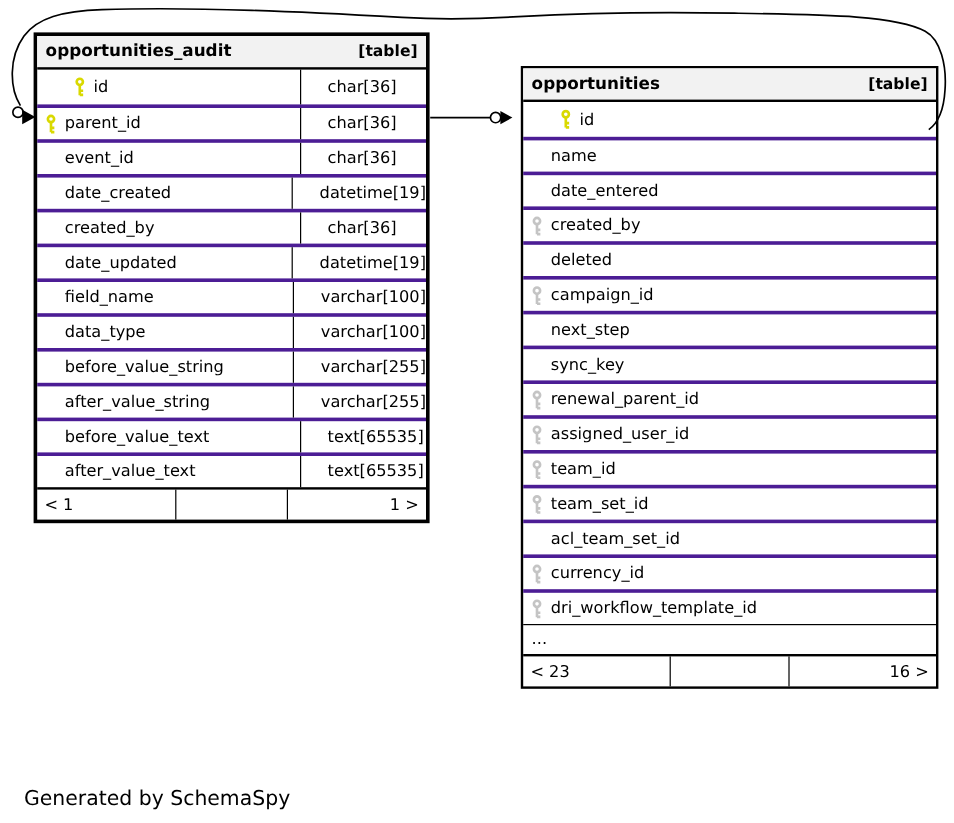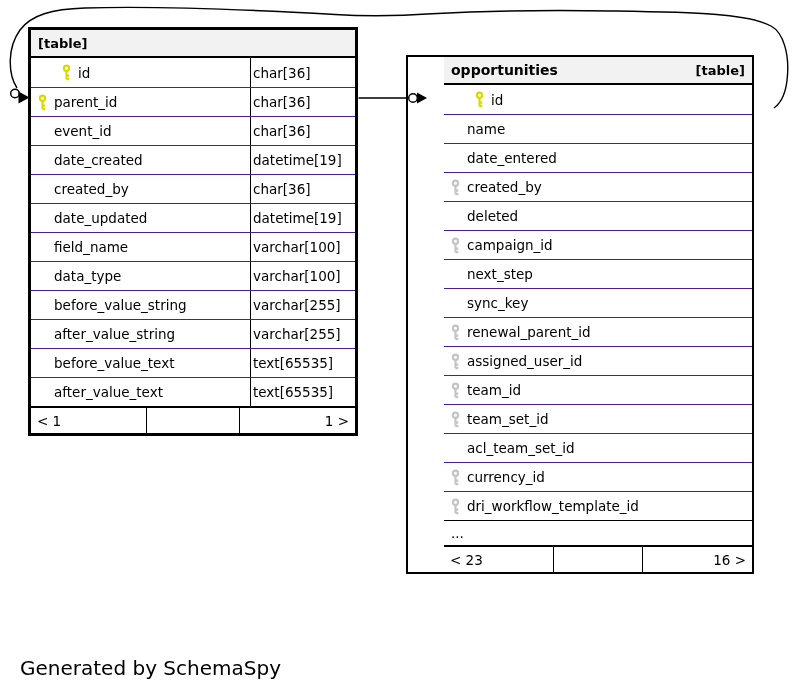--- a/index.html
+++ b/index.html
@@ -7,55 +7,55 @@
     width:795px; height:686px; position:relative;
     background:#ffffff; overflow:hidden;
     font-family:"DejaVu Sans","Liberation Sans",sans-serif;
     color:#000;
   }
   .dbtable {
     position:absolute; background:#fff;
     border:3px solid #000; box-sizing:border-box;
   }
   #table0 { left:28px; top:27px;  width:330px; }
-  #table1 { left:406px; top:55px; width:348px; border-width:2px;padding-left:36px; }
+  #table1 { left:434px; top:55px; width:348px; border-width:2px; }
   .thead {
     background:#f2f2f2; height:26px;
     display:flex; align-items:center; justify-content:space-between;
     padding:0 7px; border-bottom:2px solid #000;
   }
   .tname { font-weight:bold; font-size:14px; letter-spacing:0; }
   .badge { font-size:13px; font-weight:bold; }
   .row {
     height:29px; display:flex; align-items:center;
-    border-top:1px solid #4c1d95; box-sizing:border-box; font-size:13.5px;
+    border-top:3px solid #4c1d95; box-sizing:border-box; font-size:13.5px;
   }
   .rows .row:first-child { border-top:none;margin-left:24px; }
   .keycell { flex:0 0 23px; display:flex; justify-content:center; align-items:center; }
   .colname { flex:1 1 auto; white-space:nowrap; overflow:hidden; }
   .typecell {
     flex:0 0 105px; align-self:stretch; display:flex; align-items:center;
-    border-left:1px solid #000; padding-left:2px; box-sizing:border-box;
+    border-left:1px solid #000; padding-left:22px; box-sizing:border-box;
     white-space:nowrap;
   }
   .ellipsis-row {
     height:25px; display:flex; align-items:center;
     border-top:1px solid #000; padding-left:7px; font-size:13.5px;
     box-sizing:border-box;
   }
   .tfoot { display:flex; height:25px; border-top:2px solid #000; font-size:13.5px; }
   .fcell { display:flex; align-items:center; box-sizing:border-box; height:100%; }
   .fcell.left  { flex:0 0 35.5%; padding-left:6px; }
   .fcell.mid   { flex:1 1 auto; border-left:1px solid #000; border-right:1px solid #000; }
   .fcell.right { flex:0 0 35.5%; justify-content:flex-end; padding-right:6px; }
   #relations {
     position:absolute; left:0; top:0; z-index:10; pointer-events:none;
   }
   #caption {
-    position:absolute; left:20px; top:656px; font-size:20px;
+    position:absolute; left:20px; top:656px; font-size:17px;
   }
 </style>
 </head>
 <body>
 
 <svg id="relations" width="795" height="686" viewBox="0 0 795 686">
 
   <path d="M 17 88
            C 8 74, 7 48, 20 30
            C 31 15, 52 9, 85 8
@@ -70,20 +70,21 @@
 
   <circle cx="15" cy="93.5" r="4.3" fill="#fff" stroke="#000" stroke-width="1.4"></circle>
   <polygon points="18.5,91.5 29.5,97.5 18.5,103.5" fill="#000"></polygon>
 
   <circle cx="413" cy="98" r="4.3" fill="#fff" stroke="#000" stroke-width="1.4"></circle>
   <polygon points="417,92.5 427,98 417,103.5" fill="#000"></polygon>
 </svg>
 
 <div class="dbtable" id="table0">
   <div class="thead">
+    <span class="tname">opportunities_audit</span>
     <span class="badge">[table]</span>
   </div>
   <div class="rows">
       <div class="row">
         <span class="keycell">
           <svg width="11" height="17" viewBox="0 0 11 17">
             <circle cx="5.5" cy="4.2" r="2.6" fill="none" stroke="#d9d900" stroke-width="2.2"></circle>
             <path d="M5.5 6.8 V15.3 M5.5 11.6 H8.3 M5.5 15.1 H8.3" fill="none" stroke="#d9d900" stroke-width="2.2"></path>
           </svg>
         </span>

